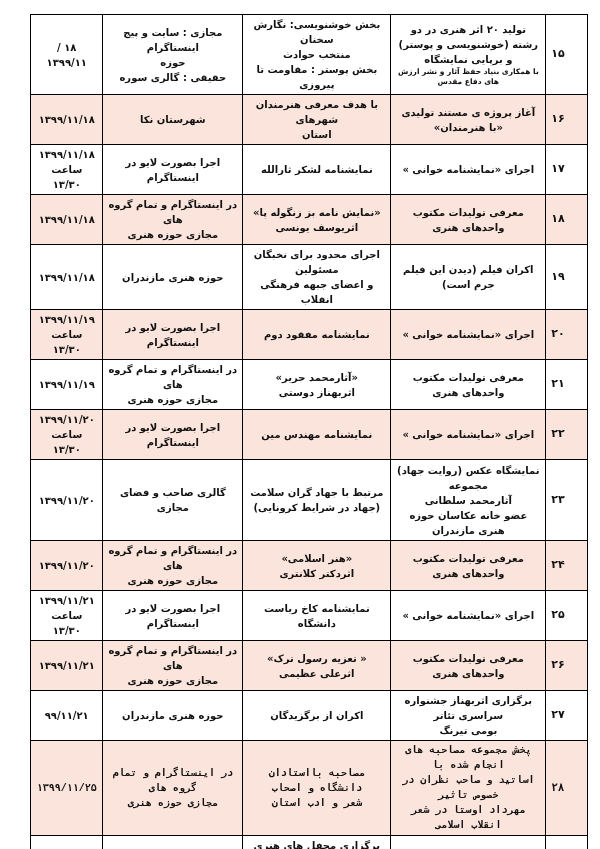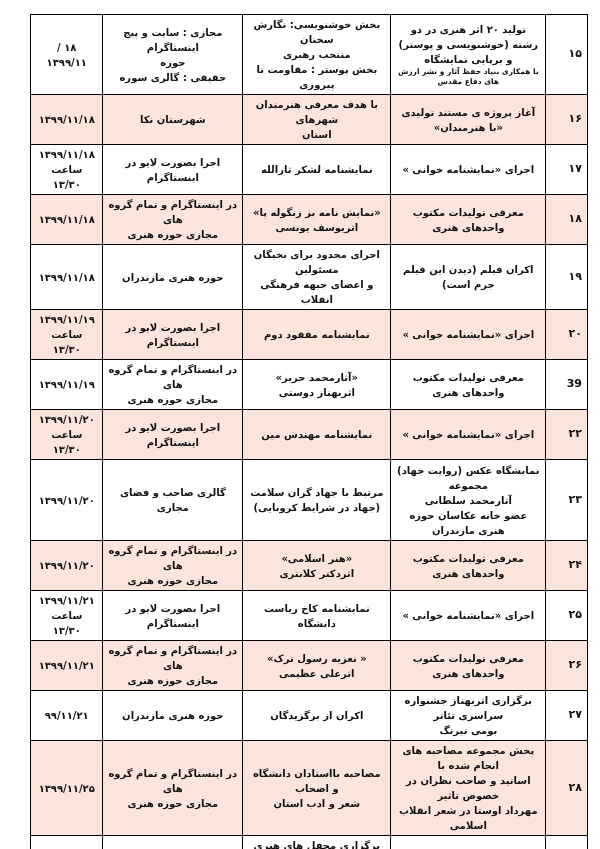--- a/index.html
+++ b/index.html
@@ -21,31 +21,31 @@
     line-height:1.5;
     height:34px;
     overflow:hidden;
   }
   col.w-num{width:7.5%;}
   col.w-act{width:27.8%;}
   col.w-det{width:26.6%;}
   col.w-loc{width:25.1%;}
   col.w-date{width:13.0%;}
   tr.alt td{background:#fbe4dc;}
-  .c-num{text-align:right;font-size:11px;}
+  .c-num{text-align:left;font-size:11px;}
   .c-act{text-align:center;}
   .c-det,.c-loc,.c-date{text-align:center;}
   .pre{white-space:pre-line;}
   .act-note{font-size:7.5px;line-height:1.4;}
   .date-time{direction:ltr;unicode-bidi:isolate;}
   
   tbody tr:nth-child(1) td{height:70px;}
   tbody tr:nth-child(2) td{height:26px;}
   tbody tr:nth-child(9) td{height:76px;margin-top:40px;}
-  tbody tr:nth-child(14) td{height:54px;}
+  tbody tr:nth-child(14) td{height:54px;font-family:Liberation Mono, monospace;}
   tbody tr:nth-child(15) td{height:54px;}
 </style>
 </head>
 <body>
 
 <div class="sheet">
   <table>
     <colgroup>
       <col class="w-num">
       <col class="w-act">
@@ -57,21 +57,21 @@
         <tr>
     <td class="c-num">
       <span>۱۵</span>
     </td>
     <td class="c-act">
       <div class="pre">تولید ۲۰ اثر هنری در دو رشته (خوشنویسی و پوستر) و برپایی نمایشگاه</div>
       <div class="act-note pre">با همکاری بنیاد حفظ آثار و نشر ارزش های دفاع مقدس</div>
     </td>
     <td class="c-det">
       <div class="pre">بخش خوشنویسی: نگارش سخنان
-منتخب رهبری
+منتخب حوادث
 بخش پوستر : مقاومت تا پیروزی</div>
     </td>
     <td class="c-loc">
       <div class="pre">مجازی : سایت و پیج اینستاگرام
 حوزه
 حقیقی : گالری سوره</div>
     </td>
     <td class="c-date">
       <div class="pre">۱۸ / ۱۳۹۹/۱۱</div>
       <div class="date-time"></div>
@@ -171,21 +171,21 @@
     <td class="c-loc">
       <div class="pre">اجرا بصورت لایو در اینستاگرام</div>
     </td>
     <td class="c-date">
       <div class="pre">۱۳۹۹/۱۱/۱۹</div>
       <div class="date-time">ساعت ۱۳/۳۰</div>
     </td>
   </tr>
         <tr>
     <td class="c-num">
-      <span>39</span>
+      <span>۲۱</span>
     </td>
     <td class="c-act">
       <div class="pre">معرفی تولیدات مکتوب واحدهای هنری</div>
       <div class="act-note pre"></div>
     </td>
     <td class="c-det">
       <div class="pre">«آثارمحمد حریر»
 اثربهناز دوستی</div>
     </td>
     <td class="c-loc">

